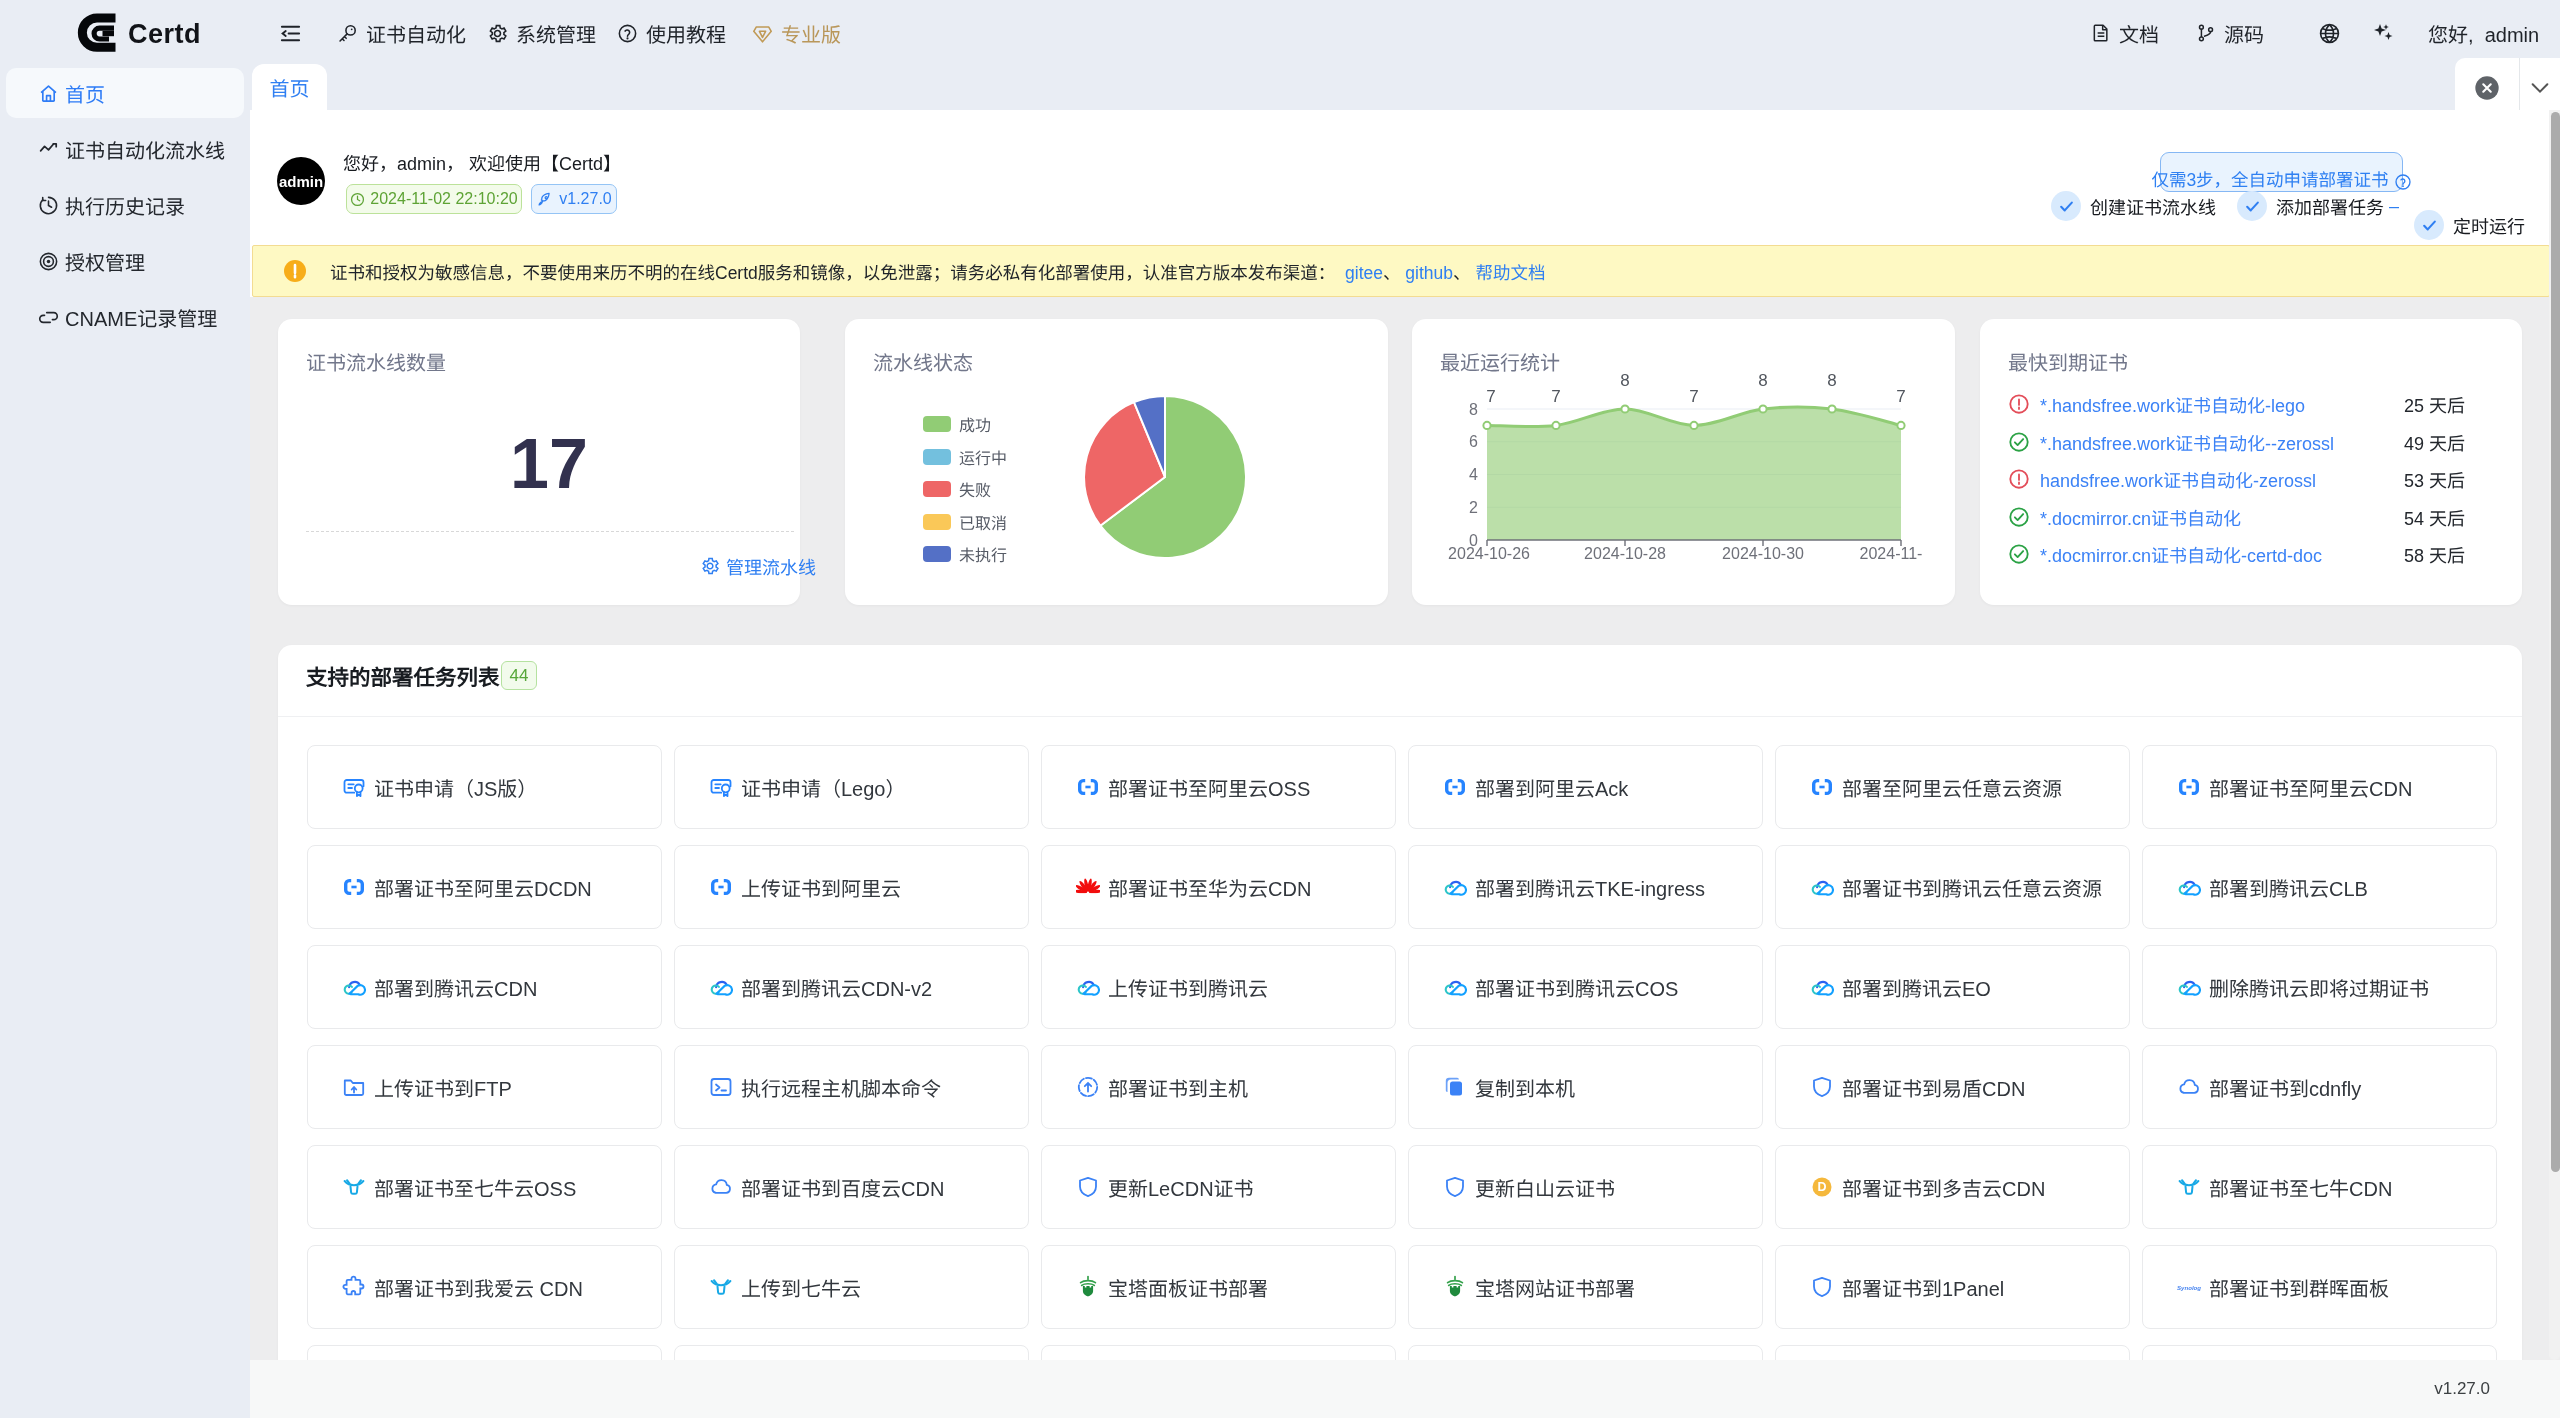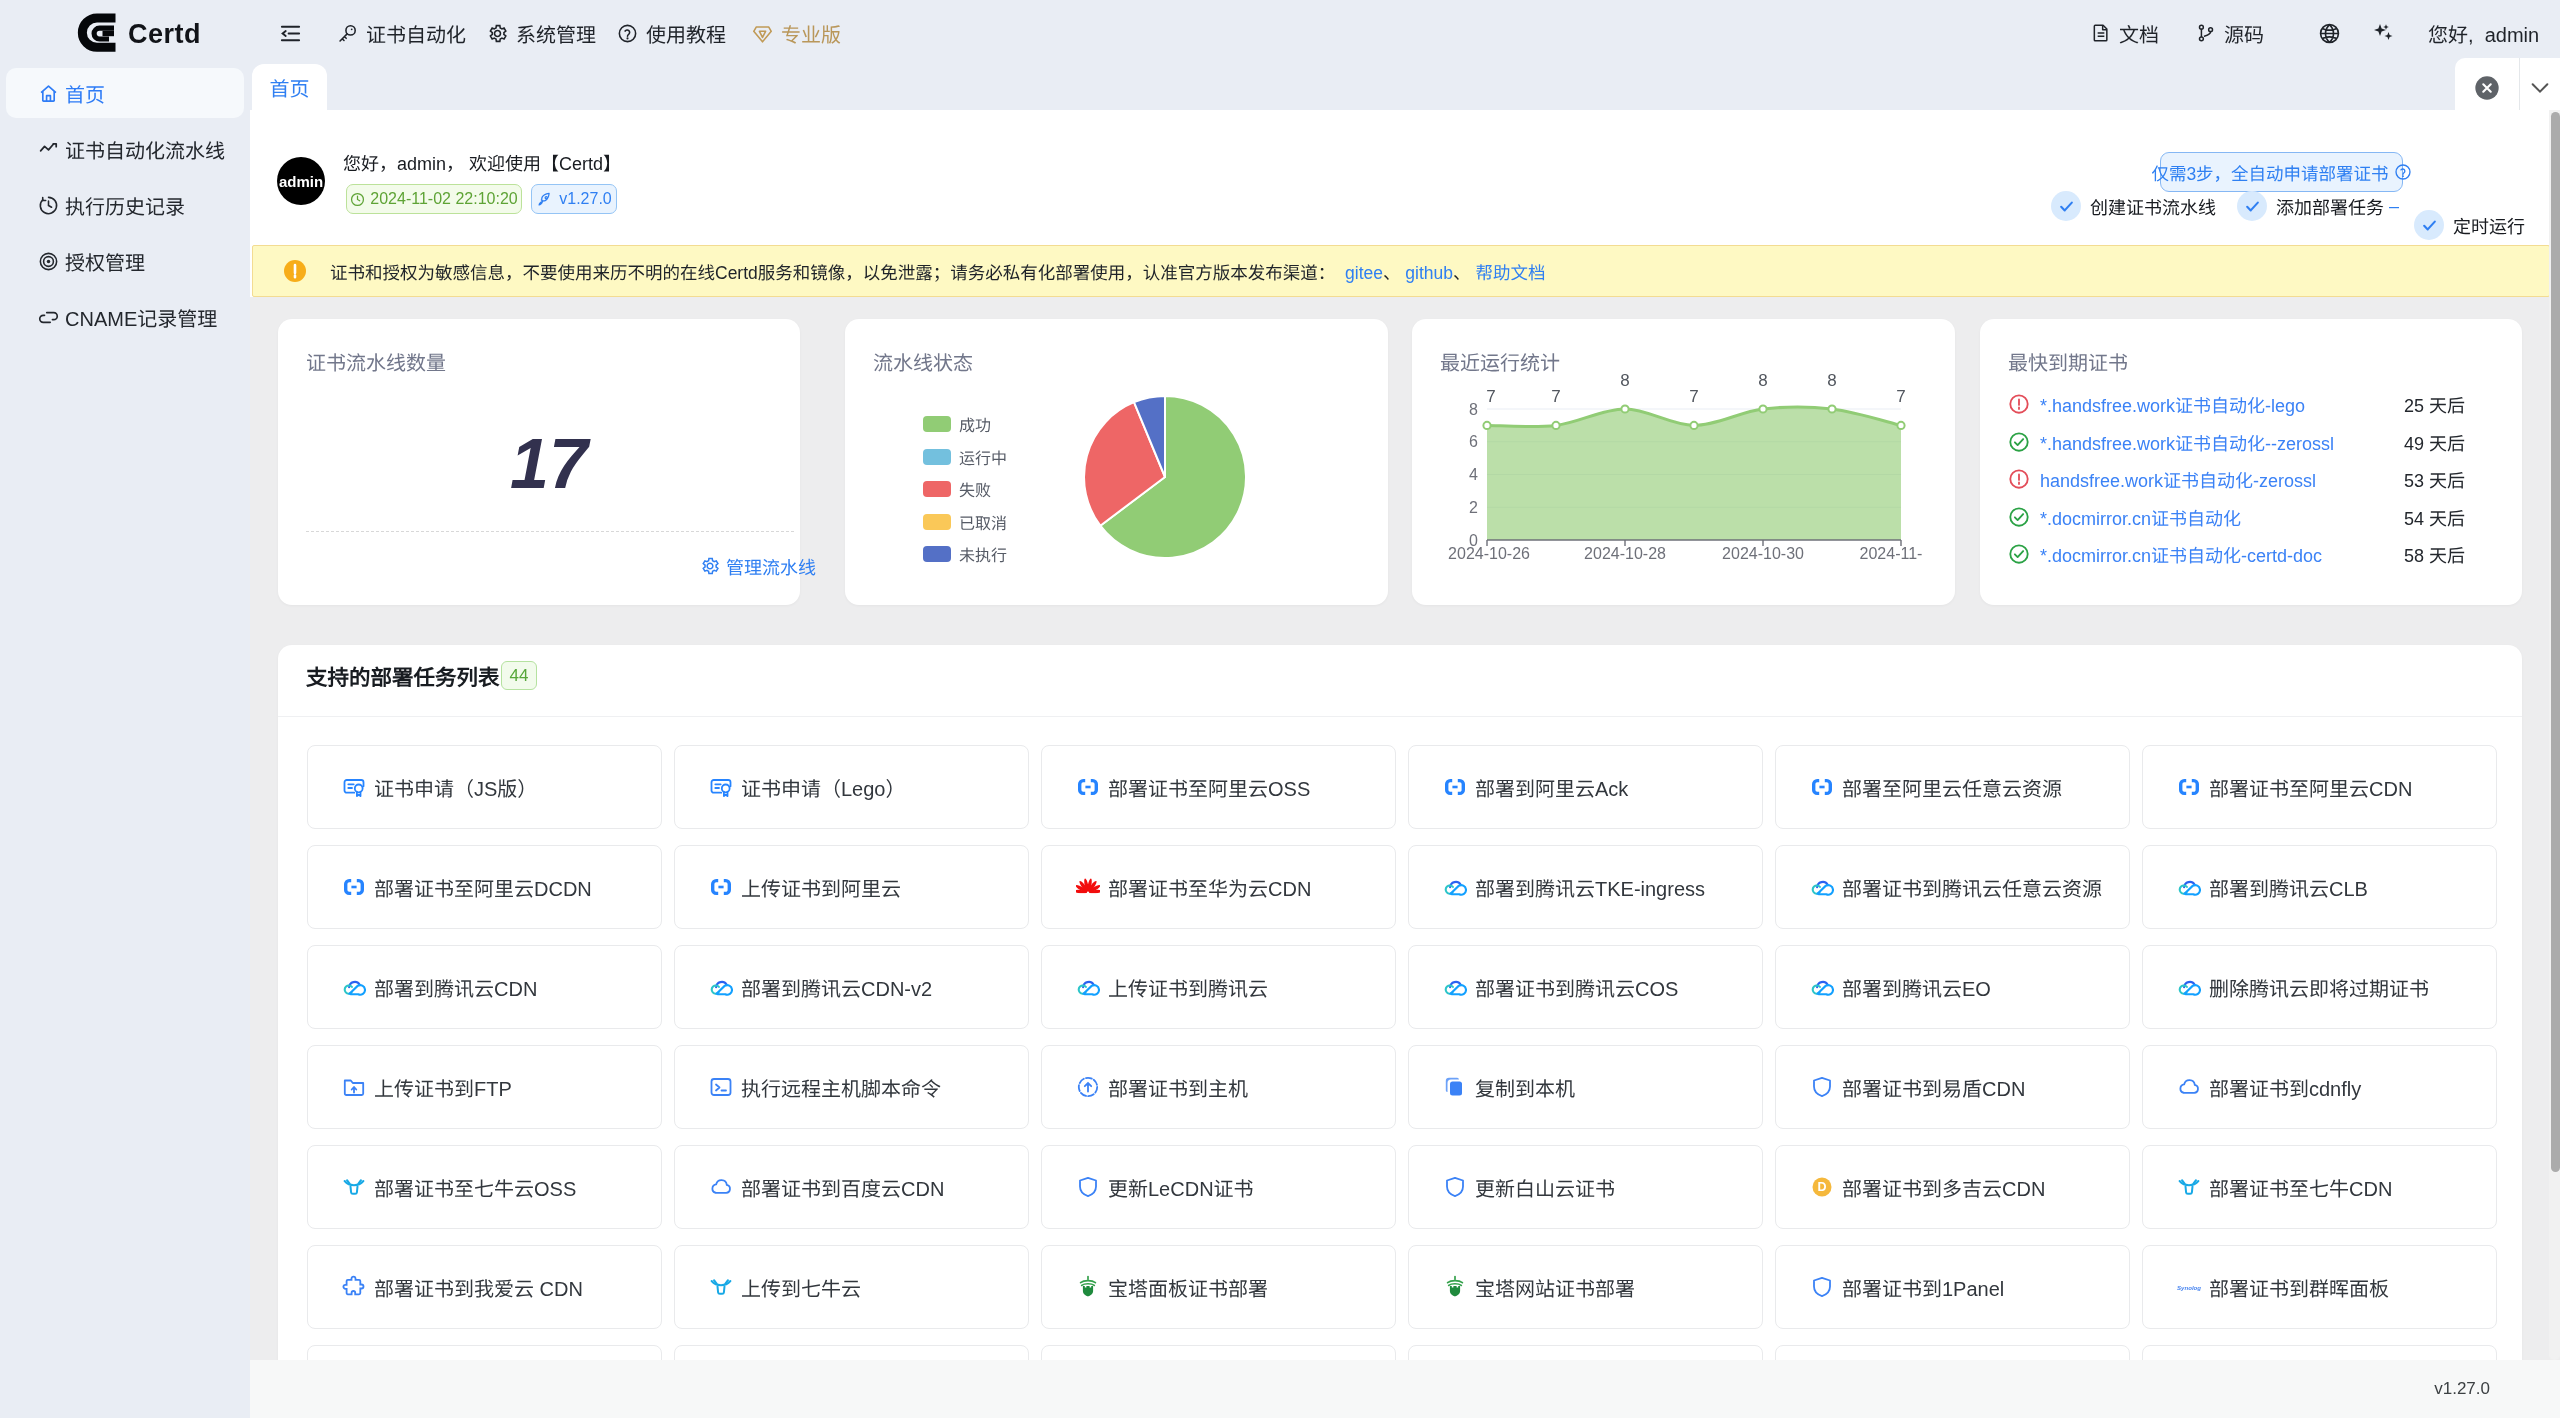--- a/index.html
+++ b/index.html
@@ -41,39 +41,39 @@
 #m1{top:121px;}
 #m2{top:177px;}
 #m3{top:233px;}
 #m4{top:289px;}
 
 #avatar{position:absolute;left:277px;top:157px;width:48px;height:48px;border-radius:50%;background:#000000;color:#fff;font-size:15px;font-weight:bold;display:flex;align-items:center;justify-content:center;}
 #hello{position:absolute;left:343px;top:149px;font-size:18px;color:#181b20;}
 .badge{position:absolute;top:184px;height:30px;border-radius:7px;display:flex;align-items:center;font-size:16px;white-space:nowrap;}
 #badge-time{left:346px;width:176px;background:#f3fbea;border:1px solid #bce29a;color:#5ea335;justify-content:center;gap:5px;}
 #badge-ver{left:531px;width:86px;background:#e9f3fe;border:1px solid #94c4f5;color:#2f7ff2;justify-content:center;gap:6px;}
-#quickbtn{position:absolute;left:2160px;top:152px;width:243px;height:40px;border-radius:9px;border:1px solid #85b7f4;background:#e9f3fe;color:#2f80f2;font-size:17.5px;display:flex;align-items:center;justify-content:center;gap:5px;white-space:nowrap;}
+#quickbtn{position:absolute;left:2160px;top:152px;width:243px;height:40px;border-radius:9px;border:1px solid #85b7f4;background:#e9f3fe;color:#2f80f2;font-size:17.5px;display:flex;align-items:flex-end;justify-content:center;gap:5px;white-space:nowrap;}
 .step{position:absolute;top:191px;height:30px;display:flex;align-items:center;gap:9px;font-size:18px;color:#181b20;}
 .stepc{width:30px;height:30px;border-radius:50%;background:#d8eafd;display:flex;align-items:center;justify-content:center;}
 #step1{left:2051px;}
 #step2{left:2237px;}
 #stepdash{left:2389px;color:#2f80f2;}
 #step3{left:2414px;margin-top:19px;}
 
 #alert{position:absolute;left:252px;top:245px;width:2298px;height:52px;background:#fef9c3;border:1px solid #f3dc92;border-radius:2px;display:flex;align-items:center;font-size:17.5px;color:#1f2329;}
 #alert .icon{margin-left:30px;margin-right:23px;}
 #alert a{color:#2f7ff2;text-decoration:none;}
 
 .card{position:absolute;top:319px;height:286px;background:#fff;border-radius:14px;box-shadow:0 1px 3px rgba(0,0,0,0.04);}
 #card1{left:278px;width:522px;}
 #card2{left:845px;width:543px;}
 #card3{left:1412px;width:543px;}
 #card4{left:1980px;width:542px;}
 .ctitle{position:absolute;left:28px;top:28px;font-size:20px;color:#72778b;}
-#bignum{position:absolute;left:278px;top:429px;width:542px;text-align:center;font-size:70px;font-weight:bold;color:#32314e;line-height:1;font-style:italic;}
+#bignum{position:absolute;left:278px;top:429px;width:542px;text-align:center;font-size:70px;font-weight:bold;color:#32314e;line-height:1;}
 #dash1{position:absolute;left:306px;top:531px;width:488px;border-top:1px dashed #d8d8d8;}
 #manage{position:absolute;left:700px;top:553px;display:flex;align-items:center;gap:6px;color:#2f7ff2;font-size:18px;}
 
 .lg{position:absolute;left:885px;display:flex;align-items:center;gap:8px;margin-left:38px;}
 .lgc{width:28px;height:16px;border-radius:4px;}
 .lg span{font-size:16px;color:#565b66;}
 
 .cert{position:absolute;left:2008px;width:486px;height:24px;display:flex;align-items:center;font-size:18px;}
 .cert .nm{color:#3b82f6;margin-left:10px;flex:1;white-space:nowrap;overflow:hidden;}
 .cert .dd{color:#23272d;margin-right:29px;}

